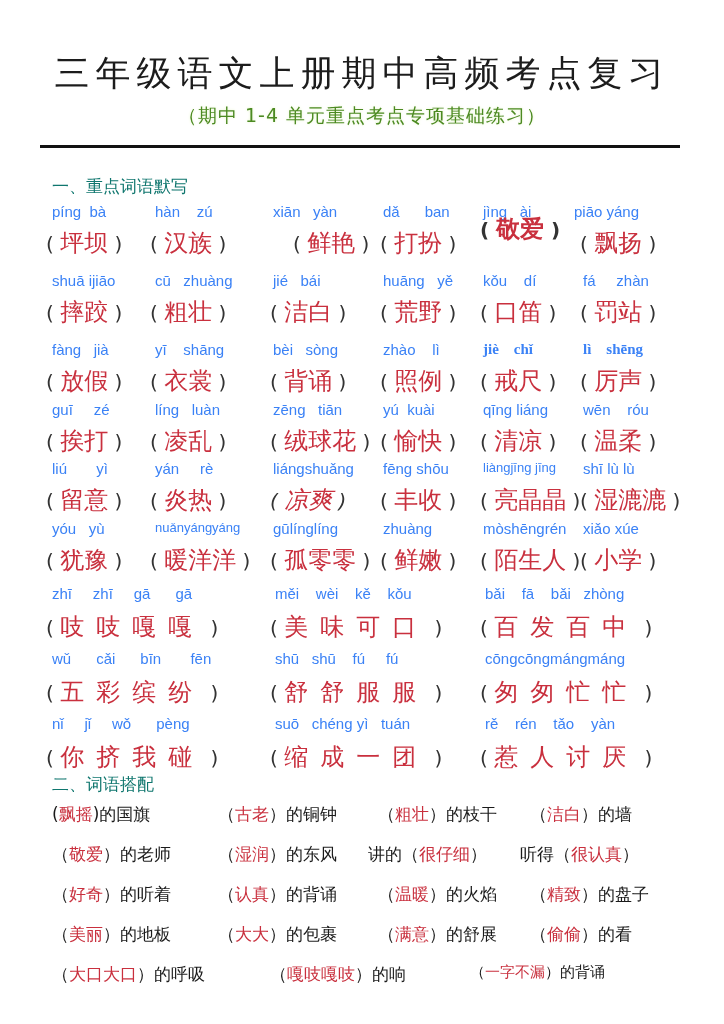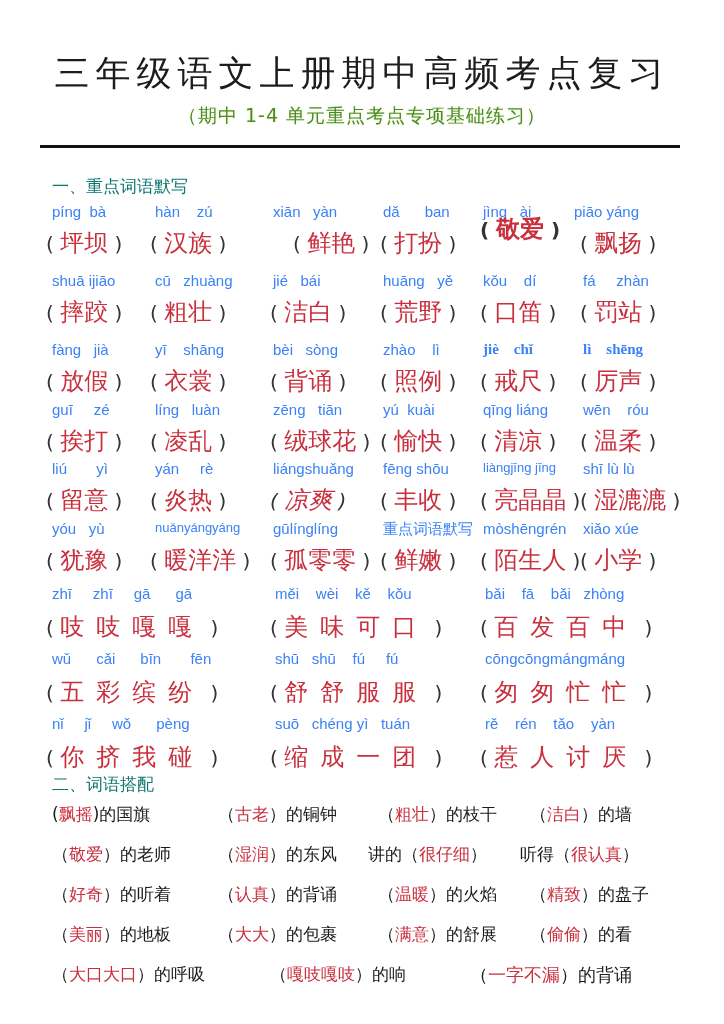--- a/index.html
+++ b/index.html
@@ -107,21 +107,21 @@
     <div class="pinyin small" style="white-space: pre; left: 483px; top: 460px;">liàngjīng jīng</div>
     <div class="answer" style="left: 480px; top: 484px;"><span class="paren">( </span><span>亮晶晶</span><span class="paren"> )</span></div>
     <div class="pinyin" style="white-space: pre; left: 583px; top: 460px;">shī lù lù</div>
     <div class="answer" style="left: 580px; top: 484px;"><span class="paren">( </span><span>湿漉漉</span><span class="paren"> )</span></div>
     <div class="pinyin" style="white-space: pre; left: 52px; top: 520px;">yóu   yù</div>
     <div class="answer" style="left: 46px; top: 544px;"><span class="paren">( </span><span>犹豫</span><span class="paren"> )</span></div>
     <div class="pinyin small" style="white-space: pre; left: 155px; top: 520px;">nuǎnyángyáng</div>
     <div class="answer" style="left: 150px; top: 544px;"><span class="paren">( </span><span>暖洋洋</span><span class="paren"> )</span></div>
     <div class="pinyin" style="white-space: pre; left: 273px; top: 520px;">gūlínglíng</div>
     <div class="answer" style="left: 270px; top: 544px;"><span class="paren">( </span><span>孤零零</span><span class="paren"> )</span></div>
-    <div class="pinyin" style="white-space: pre; left: 383px; top: 520px;">重点词语默写</div>
+    <div class="pinyin" style="white-space: pre; left: 383px; top: 520px;">zhuàng</div>
     <div class="answer" style="left: 380px; top: 544px;"><span class="paren">( </span><span>鲜嫩</span><span class="paren"> )</span></div>
     <div class="pinyin" style="white-space: pre; left: 483px; top: 520px;">mòshēngrén</div>
     <div class="answer" style="left: 480px; top: 544px;"><span class="paren">( </span><span>陌生人</span><span class="paren"> )</span></div>
     <div class="pinyin" style="white-space: pre; left: 583px; top: 520px;">xiǎo xúe</div>
     <div class="answer" style="left: 580px; top: 544px;"><span class="paren">( </span><span>小学</span><span class="paren"> )</span></div>
     <div class="pinyin" style="white-space: pre; left: 52px; top: 585px;">zhī     zhī     gā      gā</div>
     <div class="answer" style="left: 46px; top: 611px;"><span class="paren">(  </span><span class="wide">吱吱嘎嘎</span><span class="paren"> )</span></div>
     <div class="pinyin" style="white-space: pre; left: 275px; top: 585px;">měi    wèi    kě    kǒu</div>
     <div class="answer" style="left: 270px; top: 611px;"><span class="paren">(  </span><span class="wide">美味可口</span><span class="paren"> )</span></div>
     <div class="pinyin" style="white-space: pre; left: 485px; top: 585px;">bǎi    fā    bǎi   zhòng</div>
@@ -154,14 +154,14 @@
     <div class="match-item" style="left: 52px; top: 883px; font-size: 17px;"><span>（</span><span class="ans">好奇</span><span>）</span><span>的听着</span></div>
     <div class="match-item" style="left: 218px; top: 883px; font-size: 17px;"><span>（</span><span class="ans">认真</span><span>）</span><span>的背诵</span></div>
     <div class="match-item" style="left: 378px; top: 883px; font-size: 17px;"><span>（</span><span class="ans">温暖</span><span>）</span><span>的火焰</span></div>
     <div class="match-item" style="left: 530px; top: 883px; font-size: 17px;"><span>（</span><span class="ans">精致</span><span>）</span><span>的盘子</span></div>
     <div class="match-item" style="left: 52px; top: 923px; font-size: 17px;"><span>（</span><span class="ans">美丽</span><span>）</span><span>的地板</span></div>
     <div class="match-item" style="left: 218px; top: 923px; font-size: 17px;"><span>（</span><span class="ans">大大</span><span>）</span><span>的包裹</span></div>
     <div class="match-item" style="left: 378px; top: 923px; font-size: 17px;"><span>（</span><span class="ans">满意</span><span>）</span><span>的舒展</span></div>
     <div class="match-item" style="left: 530px; top: 923px; font-size: 17px;"><span>（</span><span class="ans">偷偷</span><span>）</span><span>的看</span></div>
     <div class="match-item" style="left: 52px; top: 963px; font-size: 17px;"><span>（</span><span class="ans">大口大口</span><span>）</span><span>的呼吸</span></div>
     <div class="match-item" style="left: 270px; top: 963px; font-size: 17px;"><span>（</span><span class="ans">嘎吱嘎吱</span><span>）</span><span>的响</span></div>
-    <div class="match-item" style="left: 470px; top: 963px; font-size: 18px;"><span>（</span><span class="ans">一字不漏</span><span>）</span><span>的背诵</span></div>
+    <div class="match-item" style="left: 470px; top: 963px; font-size: 15px;"><span>（</span><span class="ans">一字不漏</span><span>）</span><span>的背诵</span></div>
   </div>
 
 </body></html>

